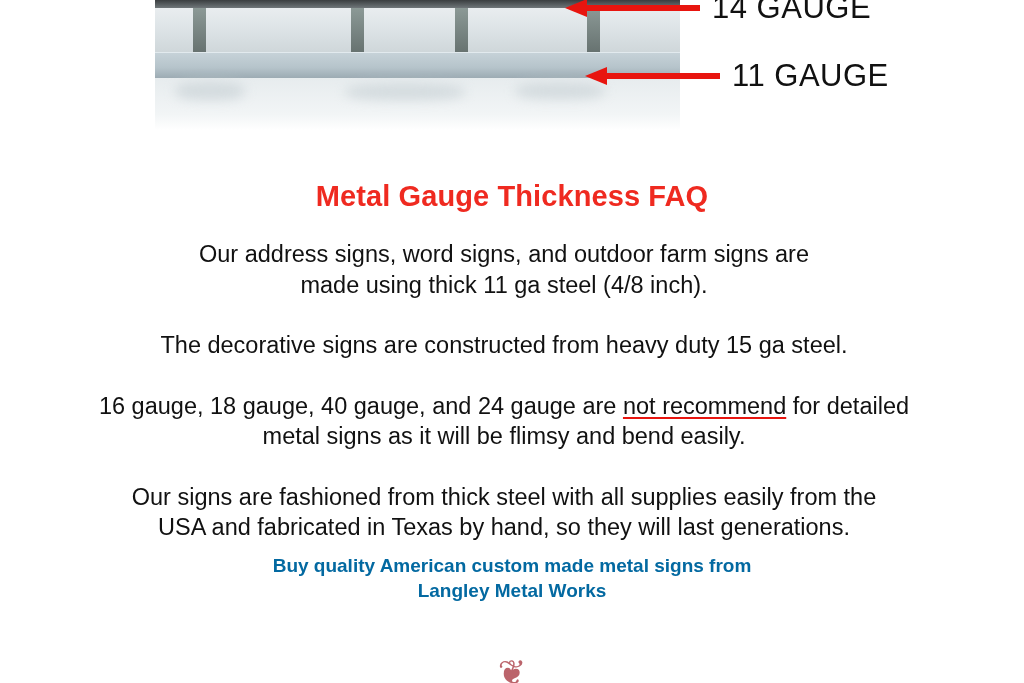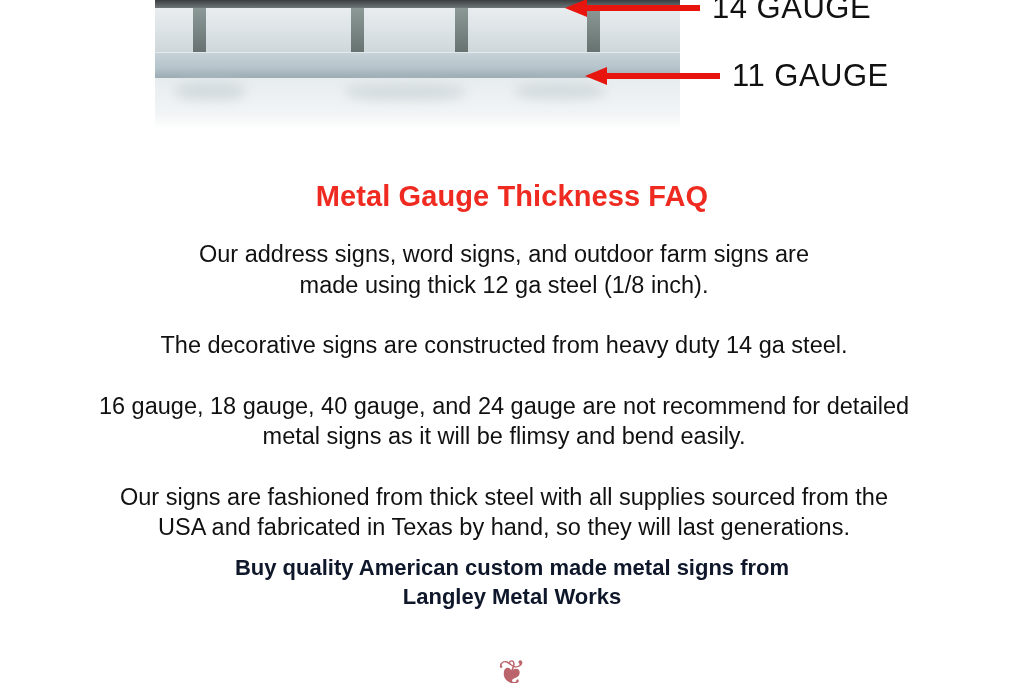--- a/index.html
+++ b/index.html
@@ -138,26 +138,27 @@
   }
   p.body-para {
     font-size: 23.5px;
     line-height: 1.30;
     margin: 26px 16px 0 0;
     color: #111111;
     font-weight: 400;
   }
   p.body-para.tight { margin-top: 30px; }
   .underline-red {
+    text-decoration: underline;
     text-decoration-color: #e8150f;
     text-underline-offset: 3px;
   }
   .closing {
-    color: #0f172a;
-    font-size: 22px;
+    color: #0369a1;
+    font-size: 19px;
     font-weight: 700;
     line-height: 1.32;
     margin: 10px 0 0 0;
   }
 
   
   .ornament {
     position: absolute;
     left: 0;
     right: 0;
@@ -207,34 +208,34 @@
   </div>
 
 </div>
 
 <div class="content">
 
   <h1 class="faq-title">Metal Gauge Thickness FAQ</h1>
 
   <p class="body-para">
     <span>Our address signs, word signs, and outdoor farm signs are</span><br>
-    <span>made using thick 12 ga steel (1/8 inch).</span>
+    <span>made using thick 11 ga steel (4/8 inch).</span>
   </p>
 
   <p class="body-para tight">
-    <span>The decorative signs are constructed from heavy duty 14 ga steel.</span>
+    <span>The decorative signs are constructed from heavy duty 15 ga steel.</span>
   </p>
 
   <p class="body-para tight">
     <span>16 gauge, 18 gauge, 40 gauge, and 24 gauge are </span><span class="underline-red">not recommend</span><span> for detailed</span><br>
     <span>metal signs as it will be flimsy and bend easily.</span>
   </p>
 
   <p class="body-para tight">
-    <span>Our signs are fashioned from thick steel with all supplies sourced from the</span><br>
+    <span>Our signs are fashioned from thick steel with all supplies easily from the</span><br>
     <span>USA and fabricated in Texas by hand, so they will last generations.</span>
   </p>
 
   <p class="closing">
     <span>Buy quality American custom made metal signs from</span><br>
     <span>Langley Metal Works</span>
   </p>
 
 </div>
 

